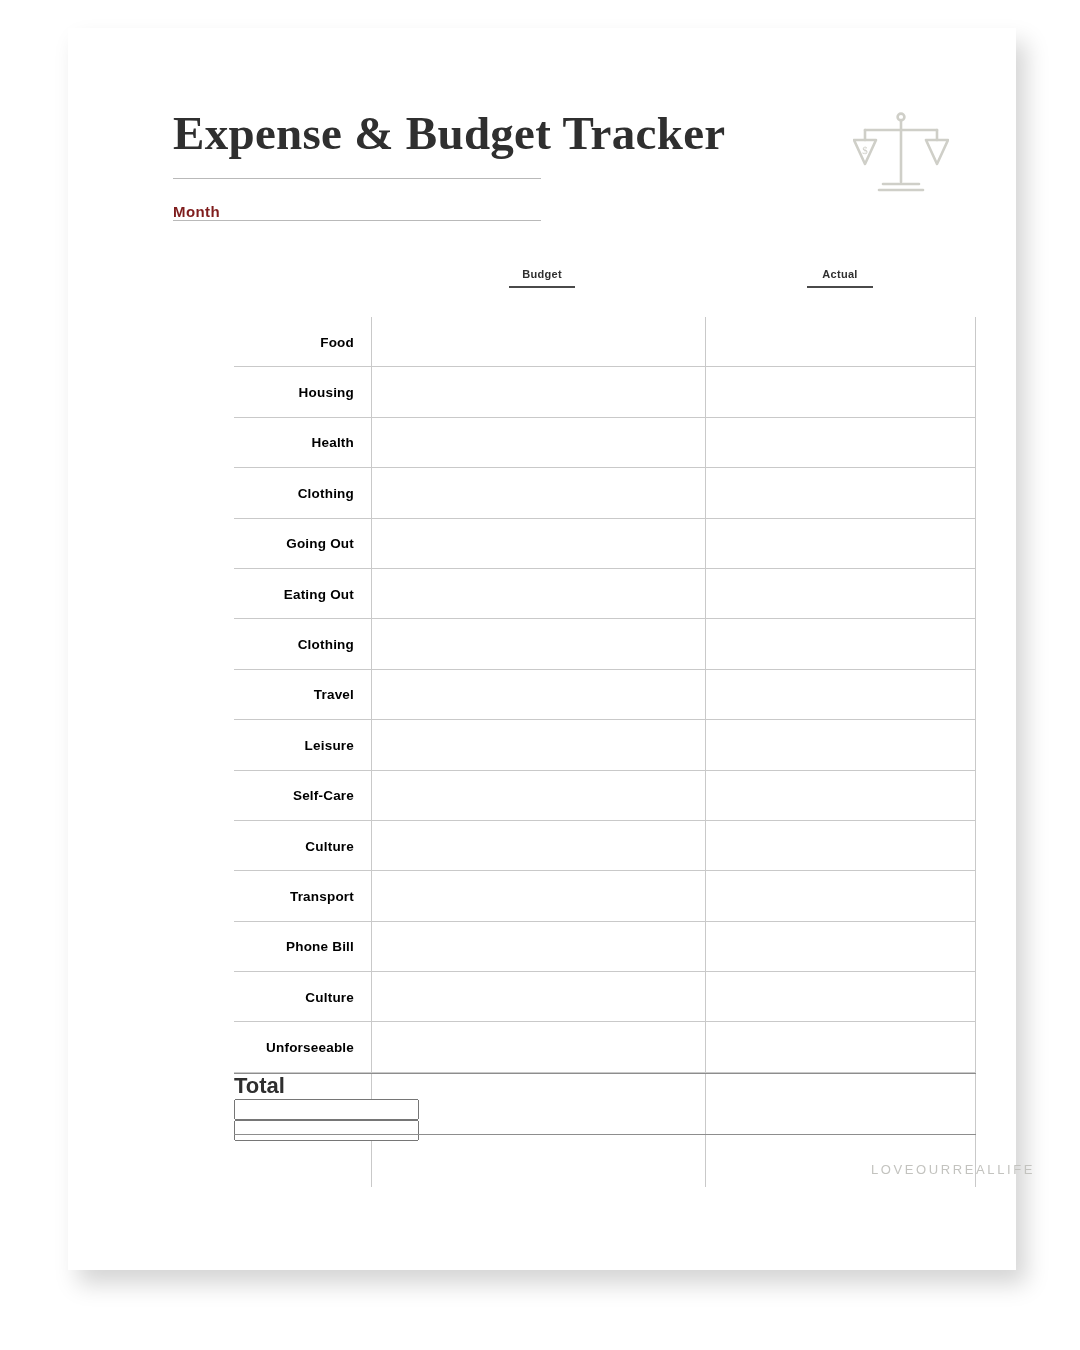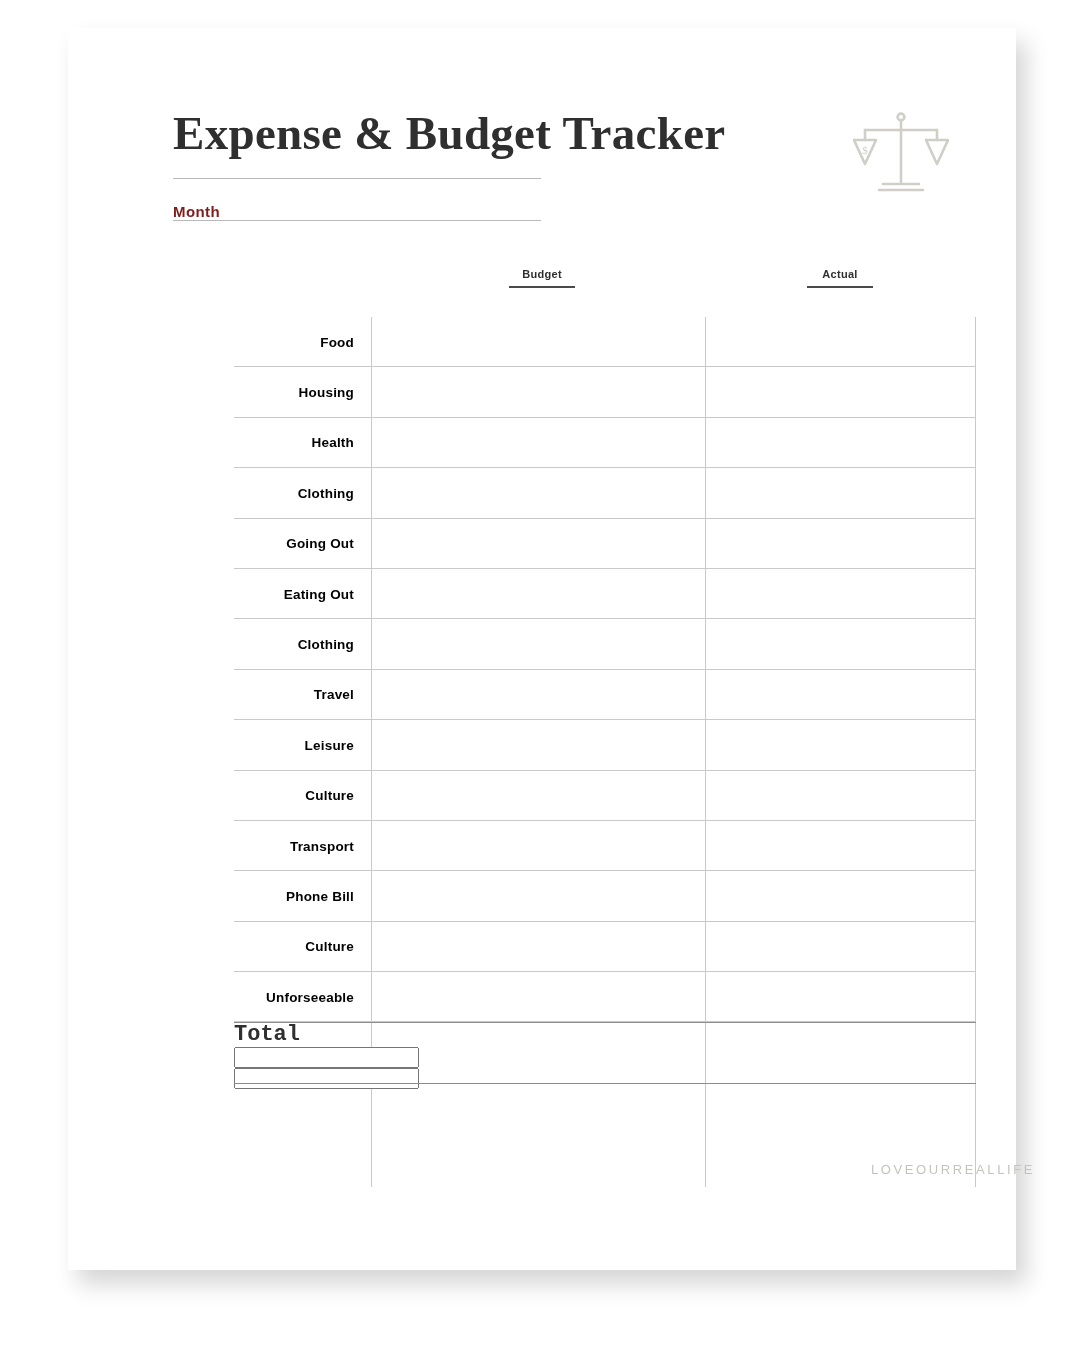--- a/index.html
+++ b/index.html
@@ -202,21 +202,21 @@
   #vrule-mid   { left: 471px; height: 870px; }
   #vrule-right { left: 741px; height: 870px; }
 
   
   #total-row {
     position: relative;
     height: 62px;
   }
   #total-row .label {
     width: 130px;
-    font-family: Liberation Mono, monospace;
+    font-family: Liberation Sans, sans-serif;
     font-size: 22px;
     font-weight: bold;
     color: #2f2f2f;
   }
   #total-row .topline {
     position: absolute;
     left: 0;
     right: 0;
     top: 0;
     height: 1px;
@@ -392,20 +392,30 @@
         <div class="label">Leisure</div>
         <div class="cell cell-budget">
           <input type="text" value="" style="">
         </div>
         <div class="cell cell-actual">
           <input type="text" value="" style="">
         </div>
         <div class="rowline"></div>
       </div>
 
+      <div class="row">
+        <div class="label">Self-Care</div>
+        <div class="cell cell-budget">
+          <input type="text" value="" style="">
+        </div>
+        <div class="cell cell-actual">
+          <input type="text" value="" style="">
+        </div>
+        <div class="rowline"></div>
+      </div>
 
 
       <div class="row">
         <div class="label">Culture</div>
         <div class="cell cell-budget">
           <input type="text" value="" style="">
         </div>
         <div class="cell cell-actual">
           <input type="text" value="" style="">
         </div>

